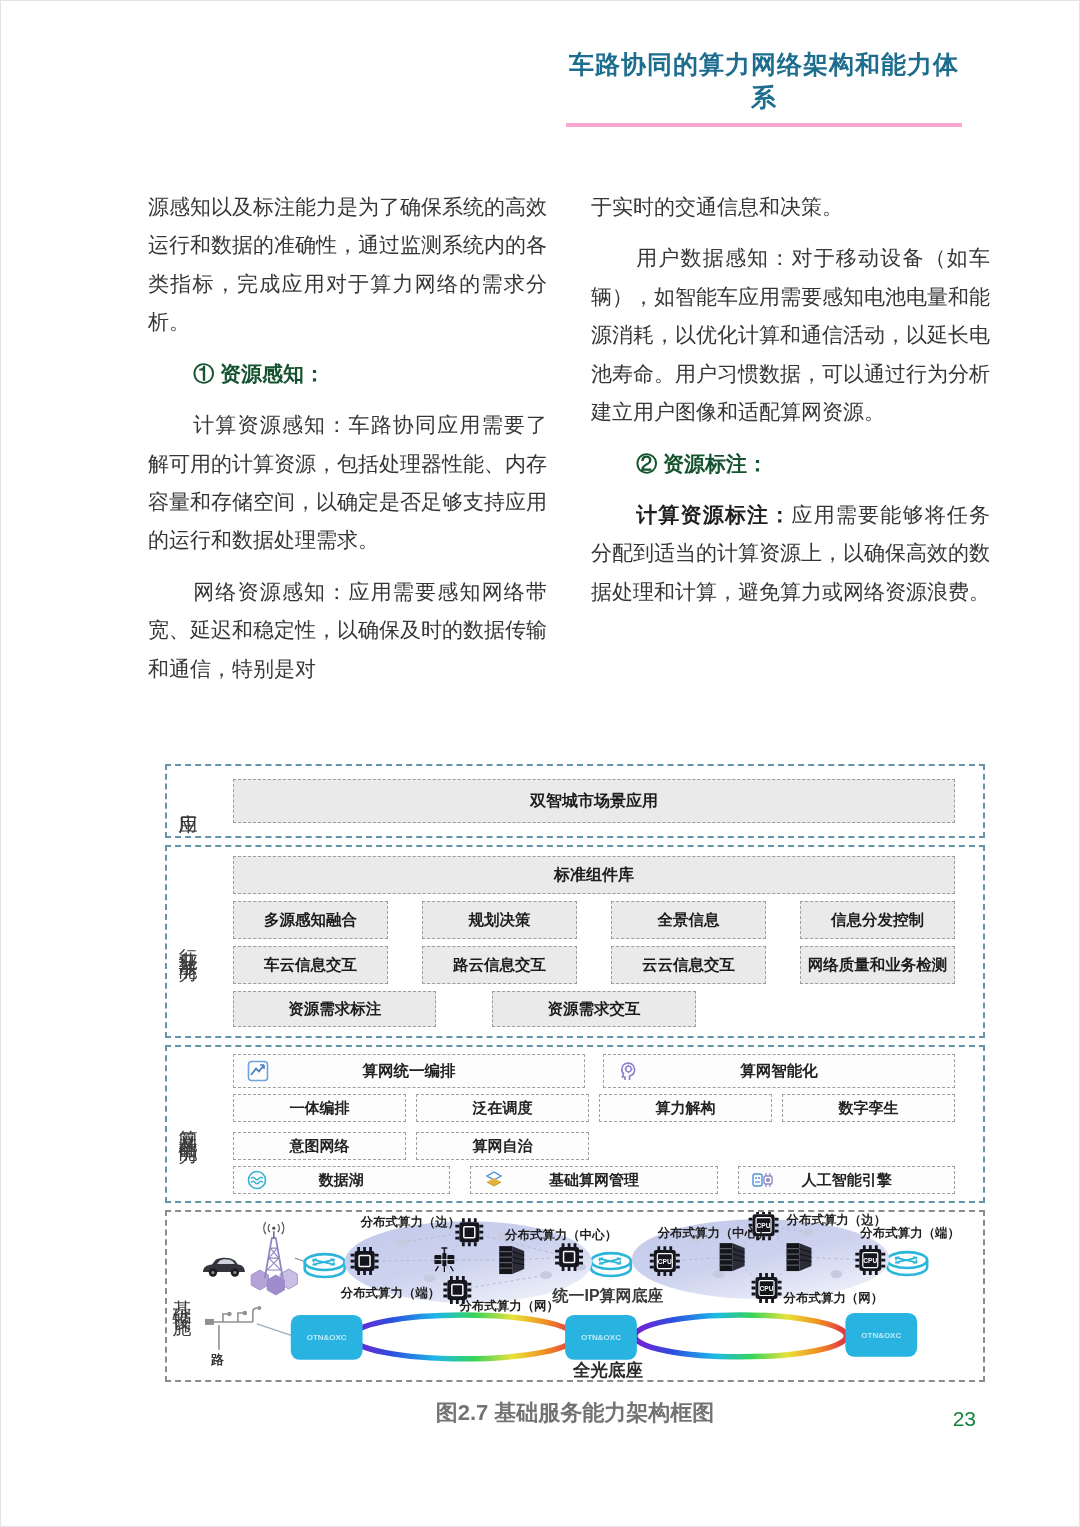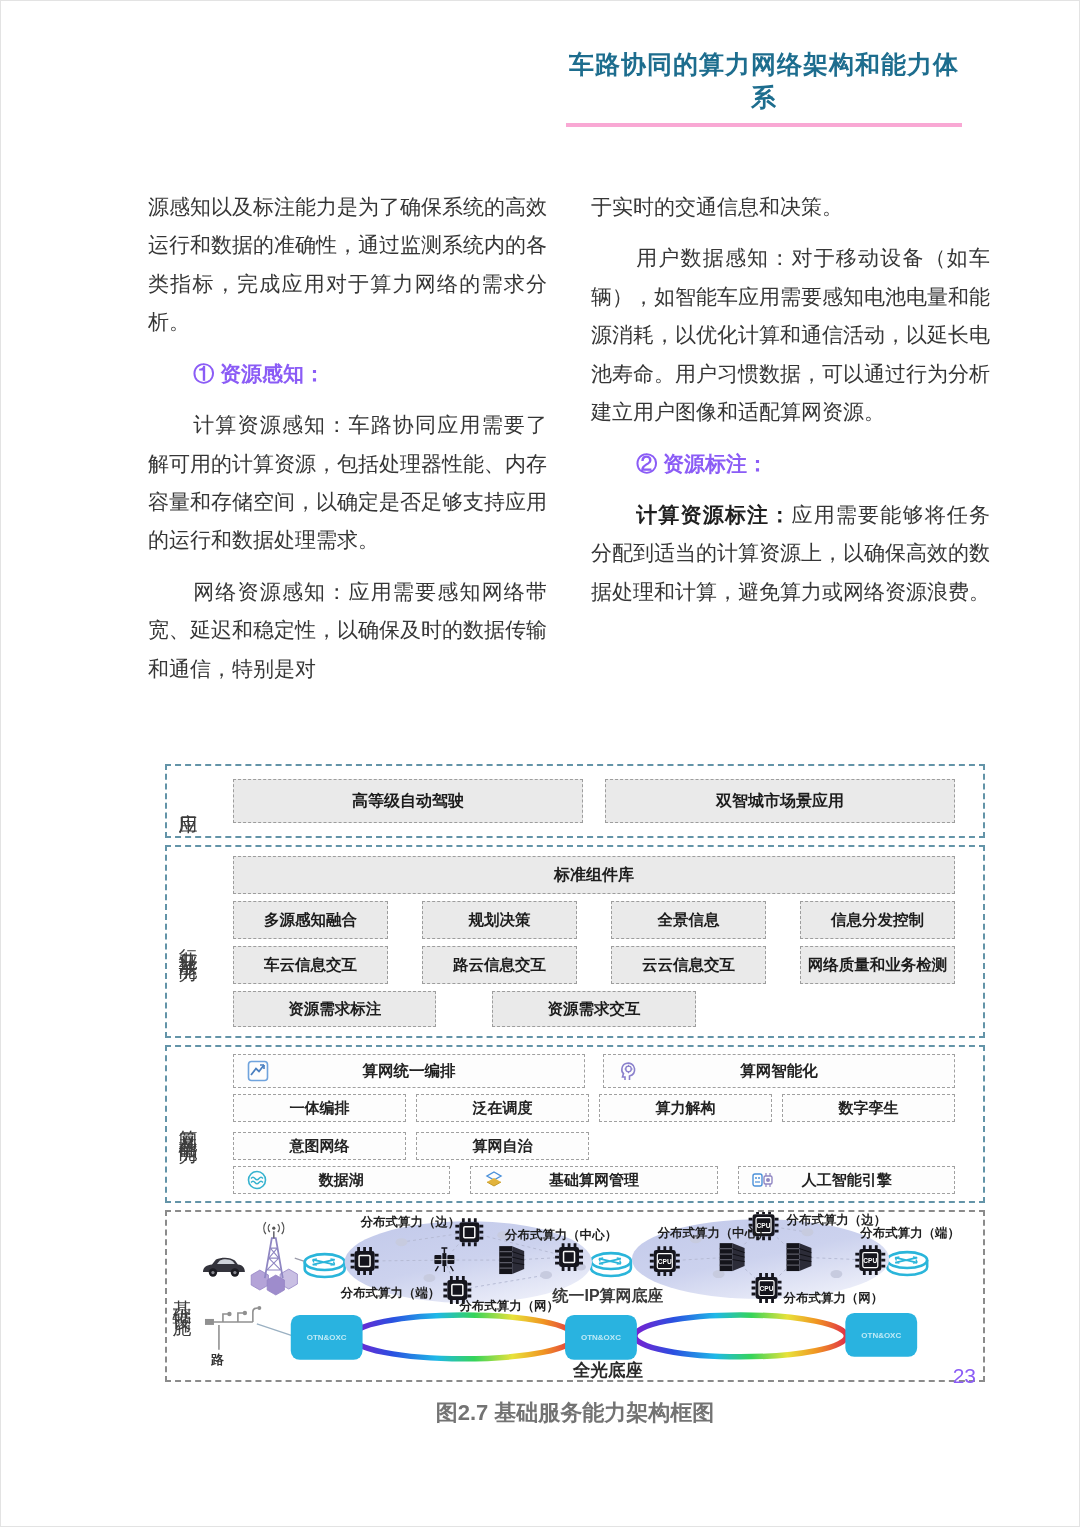--- a/index.html
+++ b/index.html
@@ -8,21 +8,21 @@
         font-family:"Liberation Sans",sans-serif;}
   
   .header-title{position:absolute;left:566px;top:48px;width:396px;text-align:center;
         font-size:25px;font-weight:bold;color:#1d6d8e;letter-spacing:1px;
         padding-bottom:9px;border-bottom:4px solid #f9a8d4;}
   
   .columns{position:absolute;left:148px;top:188px;width:842px;display:flex;gap:44px;}
   .col{flex:1;font-size:21px;line-height:1.83;color:#363636;text-align:justify;}
   .col p{margin:0 0 13px 0;text-indent:2.15em;}
   .col p.noindent{text-indent:0;}
-  .col p.heading{font-weight:bold;color:#8b5cf6;margin:9px 0 13px 0;}
+  .col p.heading{font-weight:bold;color:#14532d;margin:9px 0 13px 0;}
   .b{font-weight:bold;color:#1f1f1f;}
   
   .figure{position:absolute;left:165px;top:764px;width:820px;}
   .layer{border:2px dashed #6394a8;display:flex;margin-bottom:7px;background:#fff;box-sizing:border-box;}
   .vlabel{width:42px;flex:none;display:flex;align-items:center;justify-content:center;
         writing-mode:vertical-rl;text-orientation:upright;font-size:19px;color:#3c3c3c;letter-spacing:3px;}
   .l1-content{flex:1;display:flex;gap:22px;padding:13px 28px 13px 24px;}
   .gbox{background:#eaeaea;border:1px dashed #9d9d9d;display:flex;align-items:center;justify-content:center;
         font-size:16px;font-weight:bold;color:#1c1c1c;box-sizing:border-box;}
   .l1-content .gbox{flex:1;height:44px;}
@@ -39,21 +39,21 @@
   .grid2 .wbox{height:34px;font-size:15.5px;}
   .grid6{display:grid;grid-template-columns:repeat(4,1fr);gap:10px;}
   .grid3b{display:grid;grid-template-columns:1fr 1.15fr 1fr;gap:20px;}
   .iconbox .ic{position:absolute;left:13px;top:50%;transform:translateY(-50%);display:flex;align-items:center;}
   .l4{border-color:#8b8b8b;}
   .l4 .vlabel{width:30px;letter-spacing:6px;}
   .l4 svg{display:block;}
   svg text{font-family:"Liberation Sans",sans-serif;}
   .dist-lbl{font-size:12.5px;font-weight:bold;fill:#1f1f1f;}
   .caption{margin-top:16px;text-align:center;font-size:22px;font-weight:bold;color:#737373;}
-  .pagenum{position:absolute;right:104px;top:1364px;font-size:21px;color:#8b5cf6;}
+  .pagenum{position:absolute;right:104px;top:1407px;font-size:21px;color:#15803d;}
 </style>
 </head>
 <body>
 
 <div class="page">
 
   <div class="header-title">车路协同的算力网络架构和能力体系</div>
 
   <div class="columns">
     <div class="col">
@@ -68,21 +68,20 @@
       <p class="heading">② 资源标注：</p>
       <p><span class="b">计算资源标注：</span><span>应用需要能够将任务分配到适当的计算资源上，以确保高效的数据处理和计算，避免算力或网络资源浪费。</span></p>
     </div>
   </div>
 
   <div class="figure">
 
     <div class="layer">
       <div class="vlabel">应用</div>
       <div class="l1-content">
-        <div class="gbox">高等级自动驾驶</div>
         <div class="gbox">双智城市场景应用</div>
       </div>
     </div>
 
     <div class="layer">
       <div class="vlabel">行业开放能力</div>
       <div class="l2-content">
         <div class="gbox row-full">标准组件库</div>
         <div class="grid4">
           <div class="gbox">多源感知融合</div>

